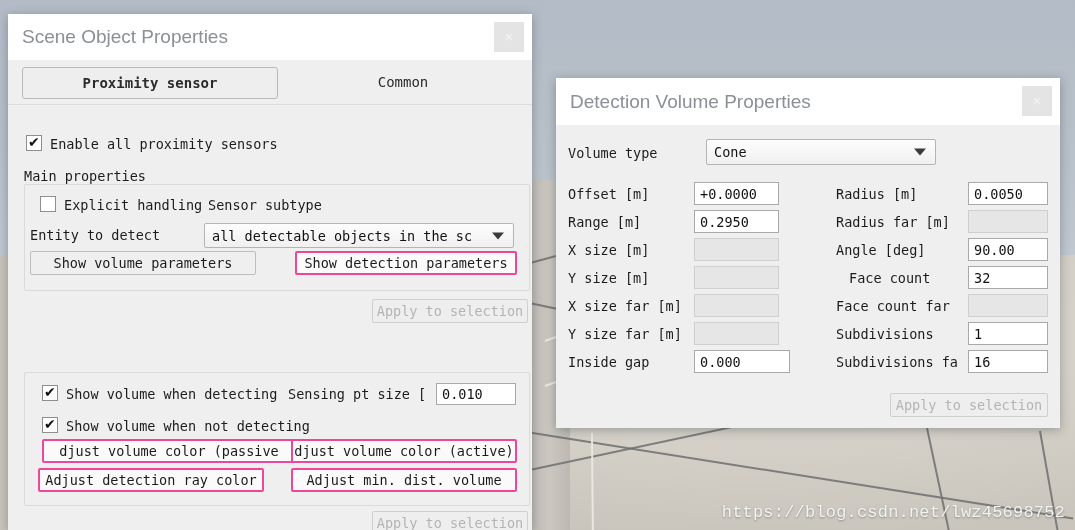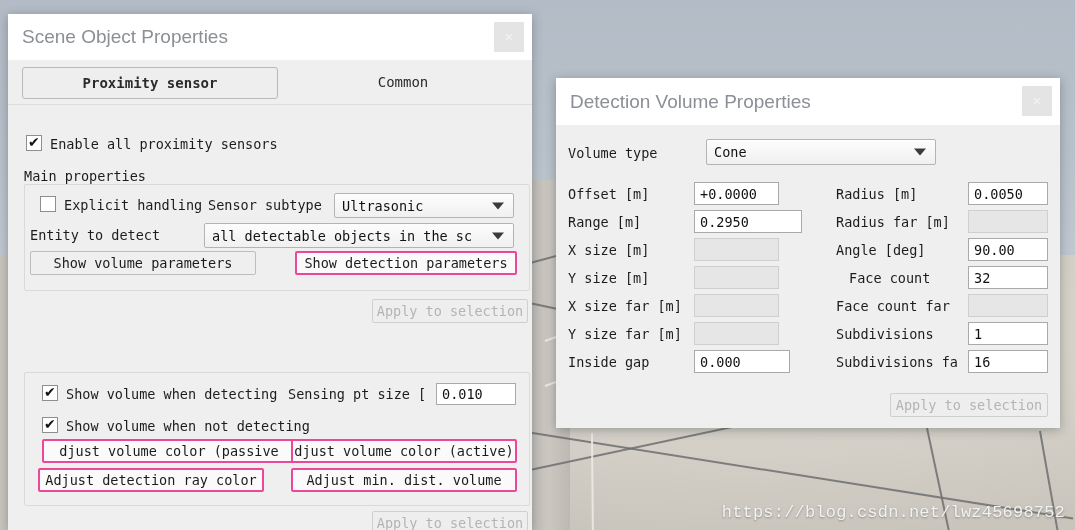--- a/index.html
+++ b/index.html
@@ -257,24 +257,20 @@
 
     <div class="cb on" style="left:18px; top:121px;"></div>
     <div class="lbl" style="left:42px; top:124px;">Enable all proximity sensors</div>
 
     <div class="grouphdr" style="left:16px; top:154px;">Main properties</div>
     <div class="groupbox" style="left:16px; top:170px; width:504px; height:105px;"></div>
 
     <div class="cb" style="left:32px; top:182px;"></div>
     <div class="lbl" style="left:56px; top:185px;">Explicit handling</div>
     <div class="lbl" style="left:200px; top:185px;">Sensor subtype</div>
-    <div class="combo" style="left:326px; top:179px; width:180px; height:25px;">
-      <span>Ultrasonic</span>
-      <span class="arrow"></span>
-    </div>
 
     <div class="lbl" style="left:22px; top:215px;">Entity to detect</div>
     <div class="combo" style="left:196px; top:209px; width:310px; height:25px;text-align:center;">
       <span>all detectable objects in the sc</span>
       <span class="arrow"></span>
     </div>
 
     <div class="btn" style="left:22px; top:237px; width:226px; height:24px;">Show volume parameters</div>
     <div class="btn white" style="left:287px; top:237px; width:222px; height:24px;">Show detection parameters</div>
 
@@ -314,21 +310,21 @@
       <span class="arrow"></span>
     </div>
 
     <div>
       <div class="lbl" style="left:12px; top:110px;">Offset [m]</div>
       <div class="field" style="left:138px; top:104px; width:85px; height:23px;">
           <span>+0.0000</span>
         </div>
 
       <div class="lbl" style="left:12px; top:138px;">Range [m]</div>
-      <div class="field" style="left:138px; top:132px; width:108px; height:23px;">
+      <div class="field" style="left:138px; top:132px; width:85px; height:23px;">
           <span>0.2950</span>
         </div>
 
       <div class="lbl" style="left:12px; top:166px;">X size [m]</div>
       <div class="field disabled" style="left:138px; top:160px; width:85px; height:23px;">
           <span></span>
         </div>
 
       <div class="lbl" style="left:12px; top:194px;">Y size [m]</div>
       <div class="field disabled" style="left:138px; top:188px; width:85px; height:23px;">

